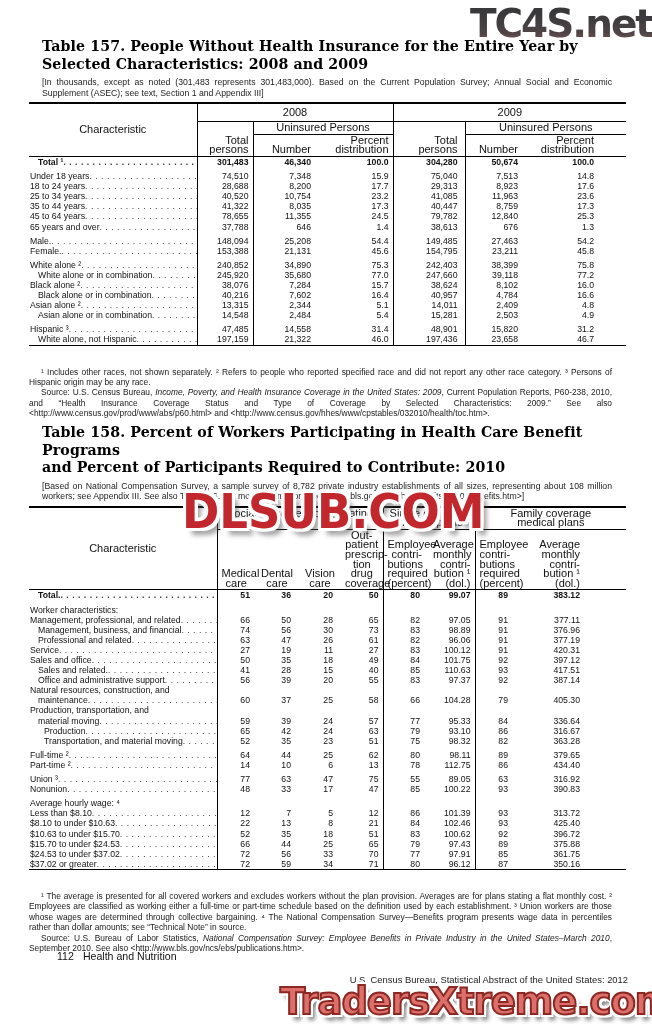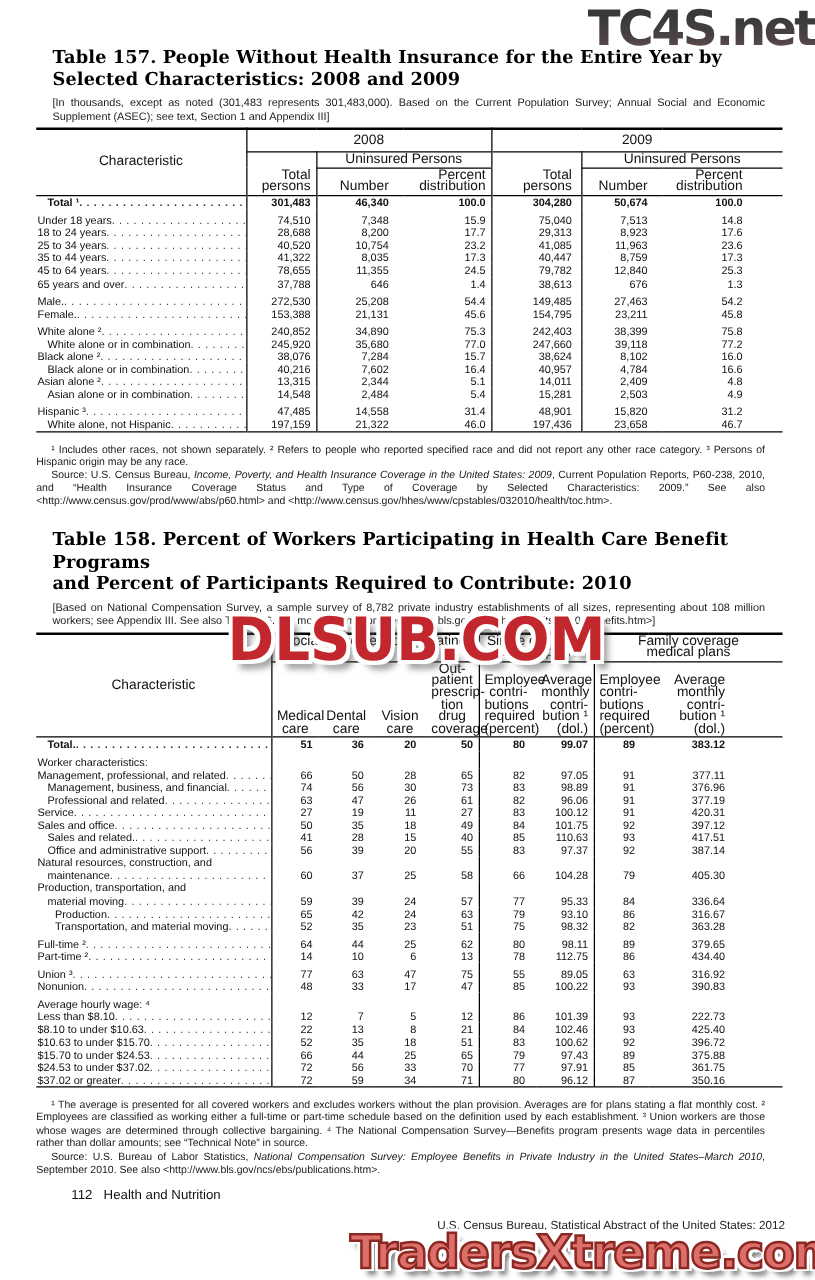--- a/index.html
+++ b/index.html
@@ -46,21 +46,21 @@
   
   .t158 td.c0{padding-right:5px;}
   .t158 td.c1{padding-right:8px;}
   .t158 td.c2{padding-right:8px;}
   .t158 td.c3{padding-right:4px;}
   .t158 td.c4{padding-right:9px;border-left:1px solid #000;}
   .t158 td.c5{padding-right:4px;}
   .t158 td.c6{padding-right:11px;border-left:1px solid #000;}
   .t158 td.c7{padding-right:46px;}
   .fam-sp{padding-right:22px;}
-  .notes{margin-top:8px;width:583px;font-size:8.4px;line-height:10.4px;color:#1a1a1a;text-align:justify;}
+  .notes{margin-top:21px;width:583px;font-size:8.4px;line-height:10.4px;color:#1a1a1a;text-align:justify;}
   .notes p{margin:0;text-indent:12px;}
   
   #footer-left{position:absolute;left:57px;top:950px;font-size:10.6px;color:#111;z-index:1;}
   #footer-left .sec{margin-left:9px;}
   #footer-right{position:absolute;right:24px;top:974px;font-size:9.4px;color:#222;z-index:1;}
   
   #wm-top{position:absolute;top:0px;right:0px;z-index:0;
     font-family:"DejaVu Sans",sans-serif;font-weight:bold;font-size:39px;line-height:48px;
     letter-spacing:-2px;
     background:linear-gradient(180deg,#39393b 30%,#4e4446 68%,#91605a 100%);
@@ -221,21 +221,21 @@
           <td class="num c4">676</td>
           <td class="num c5">1.3</td>
         </tr>
         <tr class="gap">
           <td class="lbl">
             <div class="lr ind0">
               <span class="lt">Male.</span>
               <span class="dots"> . . . . . . . . . . . . . . . . . . . . . . . . . . . . . . . . . . . . . . . . . . . . . . . . . . . . . . . . . . . . . . . . . . . . . . . . . . . . . . . . . . . . . . . . . . . . . . . . . . . . . . . . . . . . . .</span>
             </div>
           </td>
-          <td class="num c0">272,530</td>
+          <td class="num c0">148,094</td>
           <td class="num c1">25,208</td>
           <td class="num c2">54.4</td>
           <td class="num c3">149,485</td>
           <td class="num c4">27,463</td>
           <td class="num c5">54.2</td>
         </tr>
         <tr>
           <td class="lbl">
             <div class="lr ind0">
               <span class="lt">Female.</span>
@@ -728,21 +728,21 @@
               <span class="dots"> . . . . . . . . . . . . . . . . . . . . . . . . . . . . . . . . . . . . . . . . . . . . . . . . . . . . . . . . . . . . . . . . . . . . . . . . . . . . . . . . . . . . . . . . . . . . . . . . . . . . . . . . . . . . . .</span>
             </div>
           </td>
           <td class="num c0">12</td>
           <td class="num c1">7</td>
           <td class="num c2">5</td>
           <td class="num c3">12</td>
           <td class="num c4">86</td>
           <td class="num c5">101.39</td>
           <td class="num c6">93</td>
-          <td class="num c7">222.73</td>
+          <td class="num c7">313.72</td>
         </tr>
         <tr>
           <td class="lbl">
             <div class="lr ind0">
               <span class="lt">$8.10 to under $10.63</span>
               <span class="dots"> . . . . . . . . . . . . . . . . . . . . . . . . . . . . . . . . . . . . . . . . . . . . . . . . . . . . . . . . . . . . . . . . . . . . . . . . . . . . . . . . . . . . . . . . . . . . . . . . . . . . . . . . . . . . . .</span>
             </div>
           </td>
           <td class="num c0">22</td>
           <td class="num c1">13</td>

